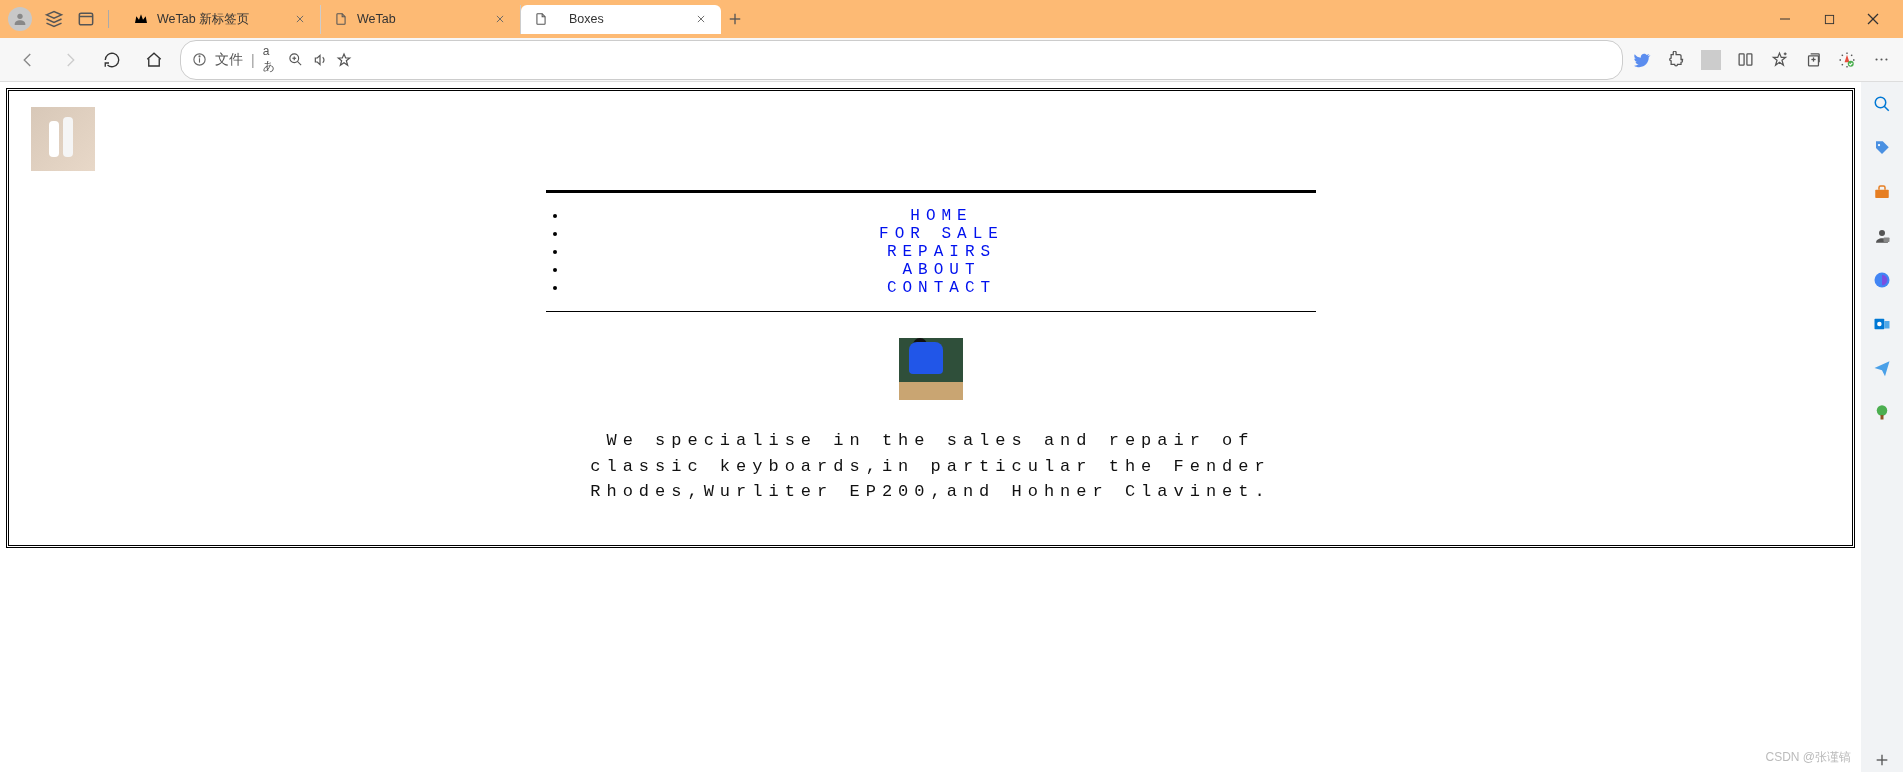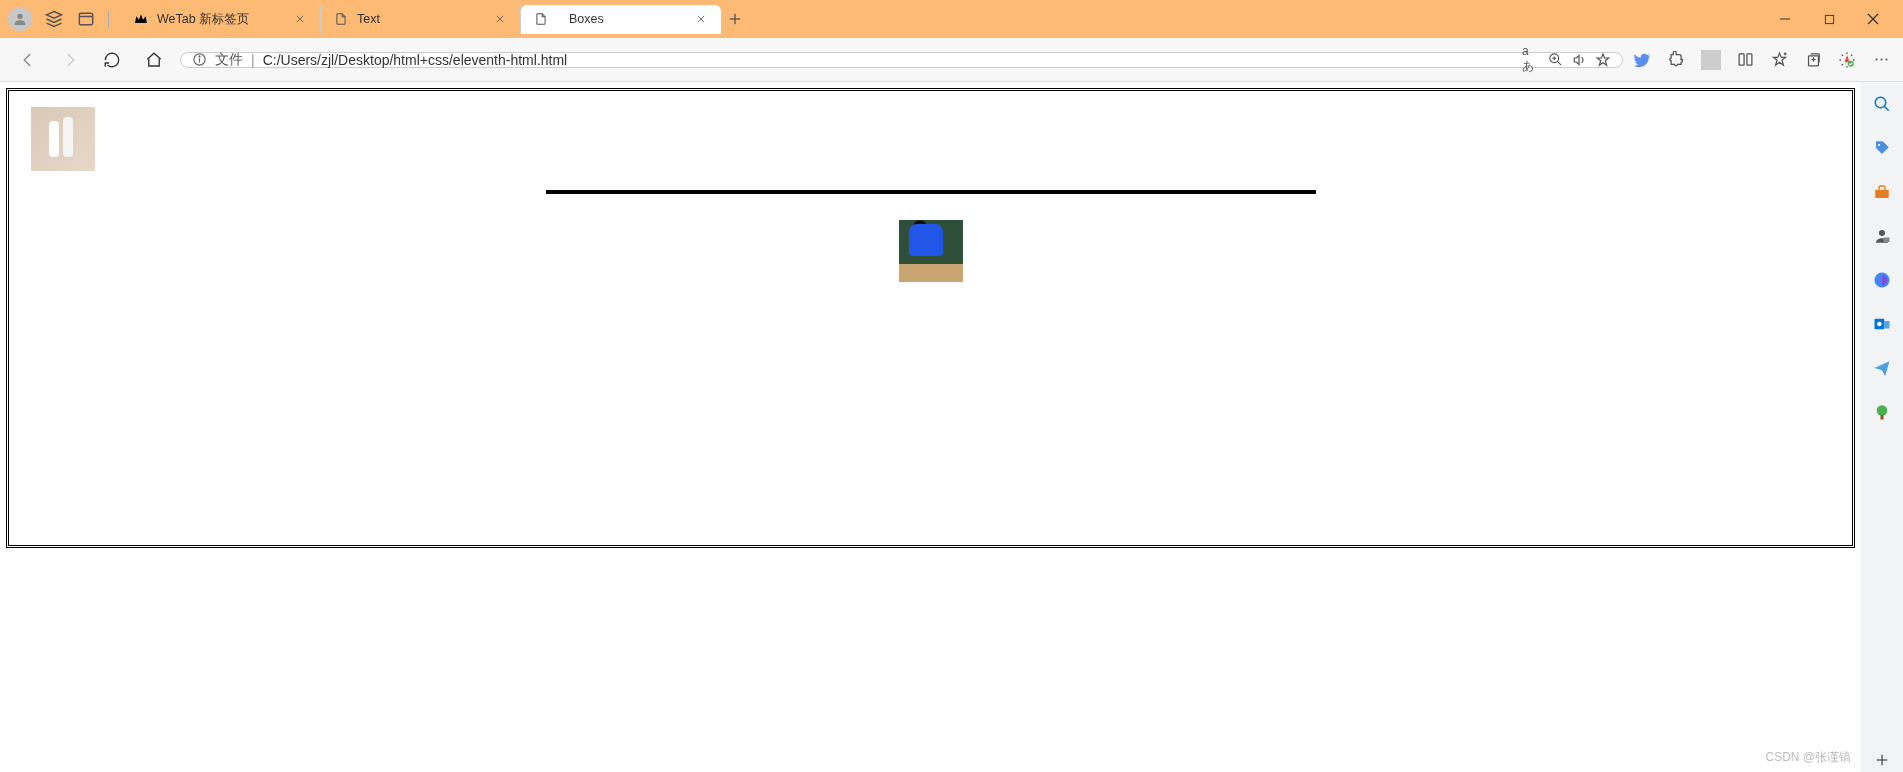--- a/index.html
+++ b/index.html
@@ -23,21 +23,21 @@
     .tab-title { flex: 1; white-space: nowrap; overflow: hidden; text-overflow: ellipsis; }
     .tab-close { width: 16px; height: 16px; display: flex; align-items: center; justify-content: center; color: #666; cursor: pointer; }
     .new-tab { width: 28px; height: 28px; display: flex; align-items: center; justify-content: center; color: #555; cursor: pointer; }
     
     .window-controls { display: flex; gap: 0; margin-left: auto; }
     .win-btn { width: 44px; height: 32px; display: flex; align-items: center; justify-content: center; color: #333; cursor: pointer; }
     
     .toolbar { display: flex; align-items: center; height: 44px; padding: 0 12px; gap: 10px; background: #f7f7f7; border-bottom: 1px solid #ddd; }
     .nav-btn { width: 32px; height: 32px; display: flex; align-items: center; justify-content: center; color: #888; cursor: pointer; }
     .nav-btn.enabled { color: #333; }
-    .addr-bar { flex: 1; display: flex; align-items: center; gap: 8px; height: 16px; padding: 0 10px; background: #fff; border: 1px solid #ccc; border-radius: 16px; font-size: 14px; }
+    .addr-bar { flex: 1; display: flex; align-items: center; gap: 8px; height: 40px; padding: 0 10px; background: #fff; border: 1px solid #ccc; border-radius: 16px; font-size: 14px; }
     .addr-info-icon { color: #666; width: 16px; height: 16px; display: flex; align-items: center; justify-content: center; }
     .addr-label { color: #555; }
     .addr-sep { color: #999; }
     .addr-url { color: #333; flex: 1; }
     .addr-right { display: flex; gap: 6px; align-items: center; color: #555; }
     .addr-right > div { width: 18px; height: 18px; display: flex; align-items: center; justify-content: center; cursor: pointer; }
     .right-icons { display: flex; gap: 14px; align-items: center; color: #555; }
     .right-icons > div { width: 20px; height: 20px; display: flex; align-items: center; justify-content: center; cursor: pointer; }
     .icon-sep { width: 1px; height: 20px; background: #ccc; }
     
@@ -109,21 +109,21 @@
             </svg>
         </span>
       </div>
       <div class="tab">
         <span class="tab-icon file">
           <svg viewBox="0 0 24 24" width="14" height="14" fill="none" stroke="currentColor" stroke-width="1.8">
               <path d="M14 3H6a1 1 0 0 0-1 1v16a1 1 0 0 0 1 1h12a1 1 0 0 0 1-1V8z"></path>
               <path d="M14 3v5h5"></path>
             </svg>
         </span>
-        <span class="tab-title">Text</span>
+        <span class="tab-title">WeTab</span>
         <span class="tab-close">
           <svg viewBox="0 0 16 16" width="10" height="10" stroke="currentColor" stroke-width="1.5">
               <line x1="3" y1="3" x2="13" y2="13"></line>
               <line x1="13" y1="3" x2="3" y2="13"></line>
             </svg>
         </span>
       </div>
       <div class="tab active">
         <span class="tab-icon file">
           <svg viewBox="0 0 24 24" width="14" height="14" fill="none" stroke="currentColor" stroke-width="1.8">
@@ -192,21 +192,20 @@
     <div class="addr-bar">
       <div class="addr-info-icon">
         <svg width="15" height="15" viewBox="0 0 24 24" fill="none" stroke="currentColor" stroke-width="1.8">
             <circle cx="12" cy="12" r="9"></circle>
             <line x1="12" y1="10" x2="12" y2="17"></line>
             <circle cx="12" cy="7" r="0.8" fill="currentColor"></circle>
           </svg>
       </div>
       <span class="addr-label">文件</span>
       <span class="addr-sep">|</span>
-      <span class="addr-url">C:/Users/zjl/Desktop/html+css/eleventh-html.html</span>
       <div class="addr-right">
         <div style="font-size:12px;">aあ</div>
         <div>
             <svg width="15" height="15" viewBox="0 0 24 24" fill="none" stroke="currentColor" stroke-width="1.8">
               <circle cx="10" cy="10" r="7"></circle>
               <line x1="15" y1="15" x2="21" y2="21"></line>
               <line x1="7" y1="10" x2="13" y2="10"></line>
               <line x1="10" y1="7" x2="10" y2="13"></line>
             </svg>
           </div>
@@ -332,22 +331,30 @@
         <line x1="4" y1="12" x2="20" y2="12"></line>
       </svg>
     </div>
 </div>
 
 <div class="page-viewport">
   <div class="outer-frame">
     <div class="logo-img"></div>
     <div class="content-col">
       <div class="rule-thick"></div>
+      <ul class="nav-list">
+        <li><a href="#">HOME</a></li>
+        <li><a href="#">FOR SALE</a></li>
+        <li><a href="#">REPAIRS</a></li>
+        <li><a href="#">ABOUT</a></li>
+        <li><a href="#">CONTACT</a></li>
+      </ul>
       <div class="rule-thin"></div>
       <div class="center-img">
           <div class="head"></div>
           <div class="hair"></div>
         </div>
+      <p class="desc">We specialise in the sales and repair of classic keyboards,in particular the Fender Rhodes,Wurliter EP200,and Hohner Clavinet.</p>
     </div>
   </div>
 </div>
 
 <div class="watermark">CSDN @张谨镐</div>
 
 </body></html>

